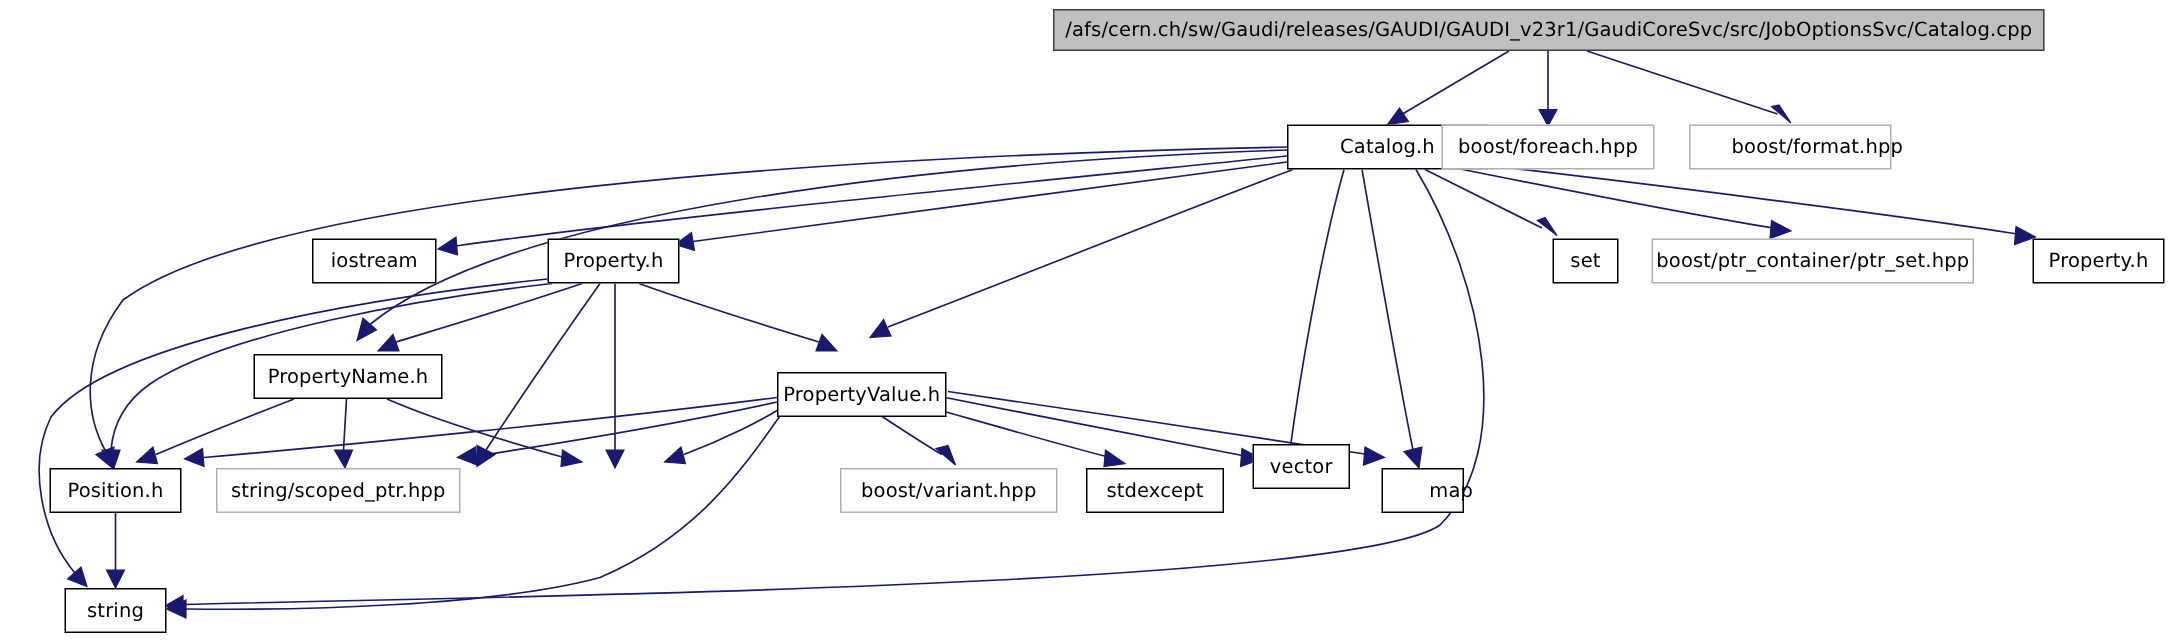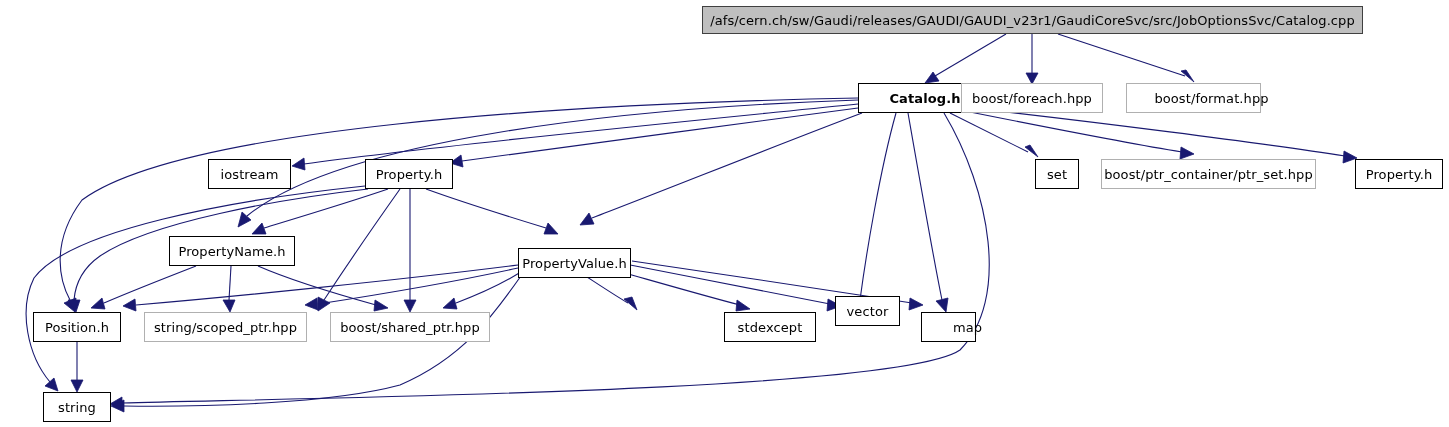--- a/index.html
+++ b/index.html
@@ -192,31 +192,31 @@
       <polygon class="edge-head" points="124,412 111,406 124,400"></polygon>
     </g>
 
     <g>
       <path class="edge-path" d="M 77,342 L 77,380"></path>
       <polygon class="edge-head" points="71,380 77,392 83,380"></polygon>
     </g>
   </svg>
 
   <div class="node-box root" style="left: 702px; top: 6px; width: 661px; height: 28px;">/afs/cern.ch/sw/Gaudi/releases/GAUDI/GAUDI_v23r1/GaudiCoreSvc/src/JobOptionsSvc/Catalog.cpp</div>
-  <div class="node-box solid" style="left: 858px; top: 83px; width: 134px; height: 30px; font-weight: bold;">Catalog.h</div>
+  <div class="node-box solid" style="left: 858px; top: 83px; width: 134px; height: 30px;">Catalog.h</div>
   <div class="node-box faded" style="left: 961px; top: 83px; width: 142px; height: 30px;">boost/foreach.hpp</div>
   <div class="node-box faded" style="left: 1126px; top: 83px; width: 135px; height: 30px; padding-left: 36px;">boost/format.hpp</div>
   <div class="node-box solid" style="left: 208px; top: 159px; width: 83px; height: 30px;">iostream</div>
   <div class="node-box solid" style="left: 365px; top: 159px; width: 88px; height: 30px;">Property.h</div>
   <div class="node-box solid" style="left: 1035px; top: 159px; width: 44px; height: 30px;">set</div>
   <div class="node-box faded" style="left: 1101px; top: 159px; width: 215px; height: 30px;">boost/ptr_container/ptr_set.hpp</div>
   <div class="node-box solid" style="left: 1355px; top: 159px; width: 88px; height: 30px;">Property.h</div>
   <div class="node-box solid" style="left: 169px; top: 236px; width: 126px; height: 30px;">PropertyName.h</div>
   <div class="node-box solid" style="left: 518px; top: 248px; width: 113px; height: 30px; text-align: right;">PropertyValue.h</div>
   <div class="node-box solid" style="left: 33px; top: 312px; width: 88px; height: 30px;">Position.h</div>
   <div class="node-box faded" style="left: 144px; top: 312px; width: 163px; height: 30px;">string/scoped_ptr.hpp</div>
-  <div class="node-box faded" style="left: 330px; top: 312px; width: 160px; height: 30px;">boost/shared_ptr.hpp</div>
+  <div class="node-box faded" style="left: 560px; top: 312px; width: 145px; height: 30px;">boost/variant.hpp</div>
   <div class="node-box solid" style="left: 724px; top: 312px; width: 92px; height: 30px;">stdexcept</div>
   <div class="node-box solid" style="left: 835px; top: 296px; width: 65px; height: 30px;">vector</div>
   <div class="node-box solid" style="left: 921px; top: 312px; width: 55px; height: 30px; padding-left: 38px;">map</div>
   <div class="node-box solid" style="left: 43px; top: 392px; width: 68px; height: 30px;">string</div>
 
 </div>
 
 </body></html>

